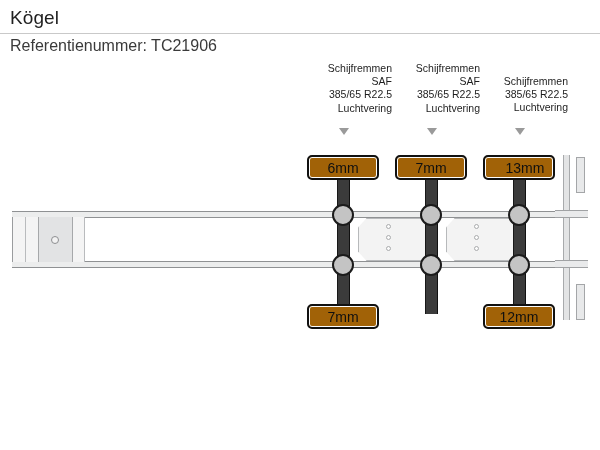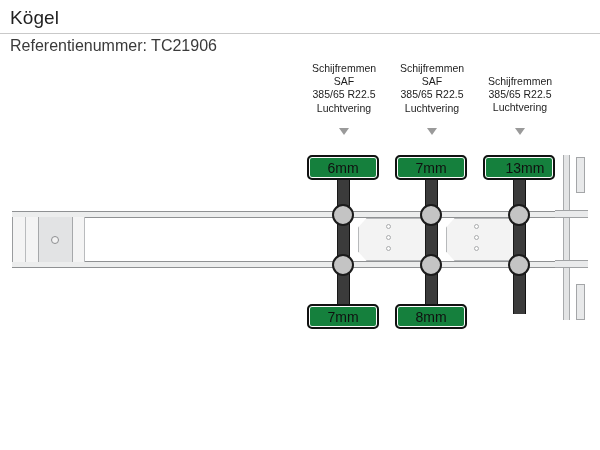--- a/index.html
+++ b/index.html
@@ -54,21 +54,21 @@
     position: absolute;
     left: 0; top: 0;
     width: 600px;
     height: 450px;
   }
 
   
   .axle-spec {
     position: absolute;
     width: 96px;
-    text-align: center;
+    text-align: right;
     font-size: 10.5px;
     line-height: 13.2px;
     color: #1d1d1d;
     top: 62px;
   }
   .axle-spec .spec-line { display: block; white-space: nowrap; }
   .axle-spec.spec-short { top: 75px; }
 
   .spec-arrow {
     position: absolute;
@@ -174,21 +174,21 @@
   }
   .hub.hub-top    { top: 204px; }
   .hub.hub-bottom { top: 254px; }
 
   
   .tread-badge {
     position: absolute;
     width: 72px;
     height: 25px;
     box-sizing: border-box;
-    background: #15803d;
+    background: #a16207;
     border: 2px solid #111111;
     border-radius: 5px;
     display: flex;
     align-items: center;
     justify-content: center;
     font-size: 14px;
     color: #101010;
     box-shadow: inset 0 0 0 1px #fcfcfc;
   }
   .tread-badge.badge-top    { top: 155px; }
@@ -294,20 +294,20 @@
   <div class="axle-bar" style="left:337px;"></div>
   <div class="hub hub-top" style="left:332px;"></div>
   <div class="hub hub-bottom" style="left:332px;"></div>
   <div class="tread-badge badge-top" style="left:307px;">6mm</div>
   <div class="tread-badge badge-bottom" style="left:307px;">7mm</div>
 
   <div class="axle-bar" style="left:425px;"></div>
   <div class="hub hub-top" style="left:420px;"></div>
   <div class="hub hub-bottom" style="left:420px;"></div>
   <div class="tread-badge badge-top" style="left:395px;">7mm</div>
-  <div class="tread-badge badge-bottom" style="left:395px;">8mm</div>
 
   <div class="axle-bar" style="left:513px;"></div>
   <div class="hub hub-top" style="left:508px;"></div>
   <div class="hub hub-bottom" style="left:508px;"></div>
   <div class="tread-badge badge-top" style="left:483px;padding-left:12px;">13mm</div>
+  <div class="tread-badge badge-bottom" style="left:483px;">12mm</div>
 
 </div>
 
 </body></html>

